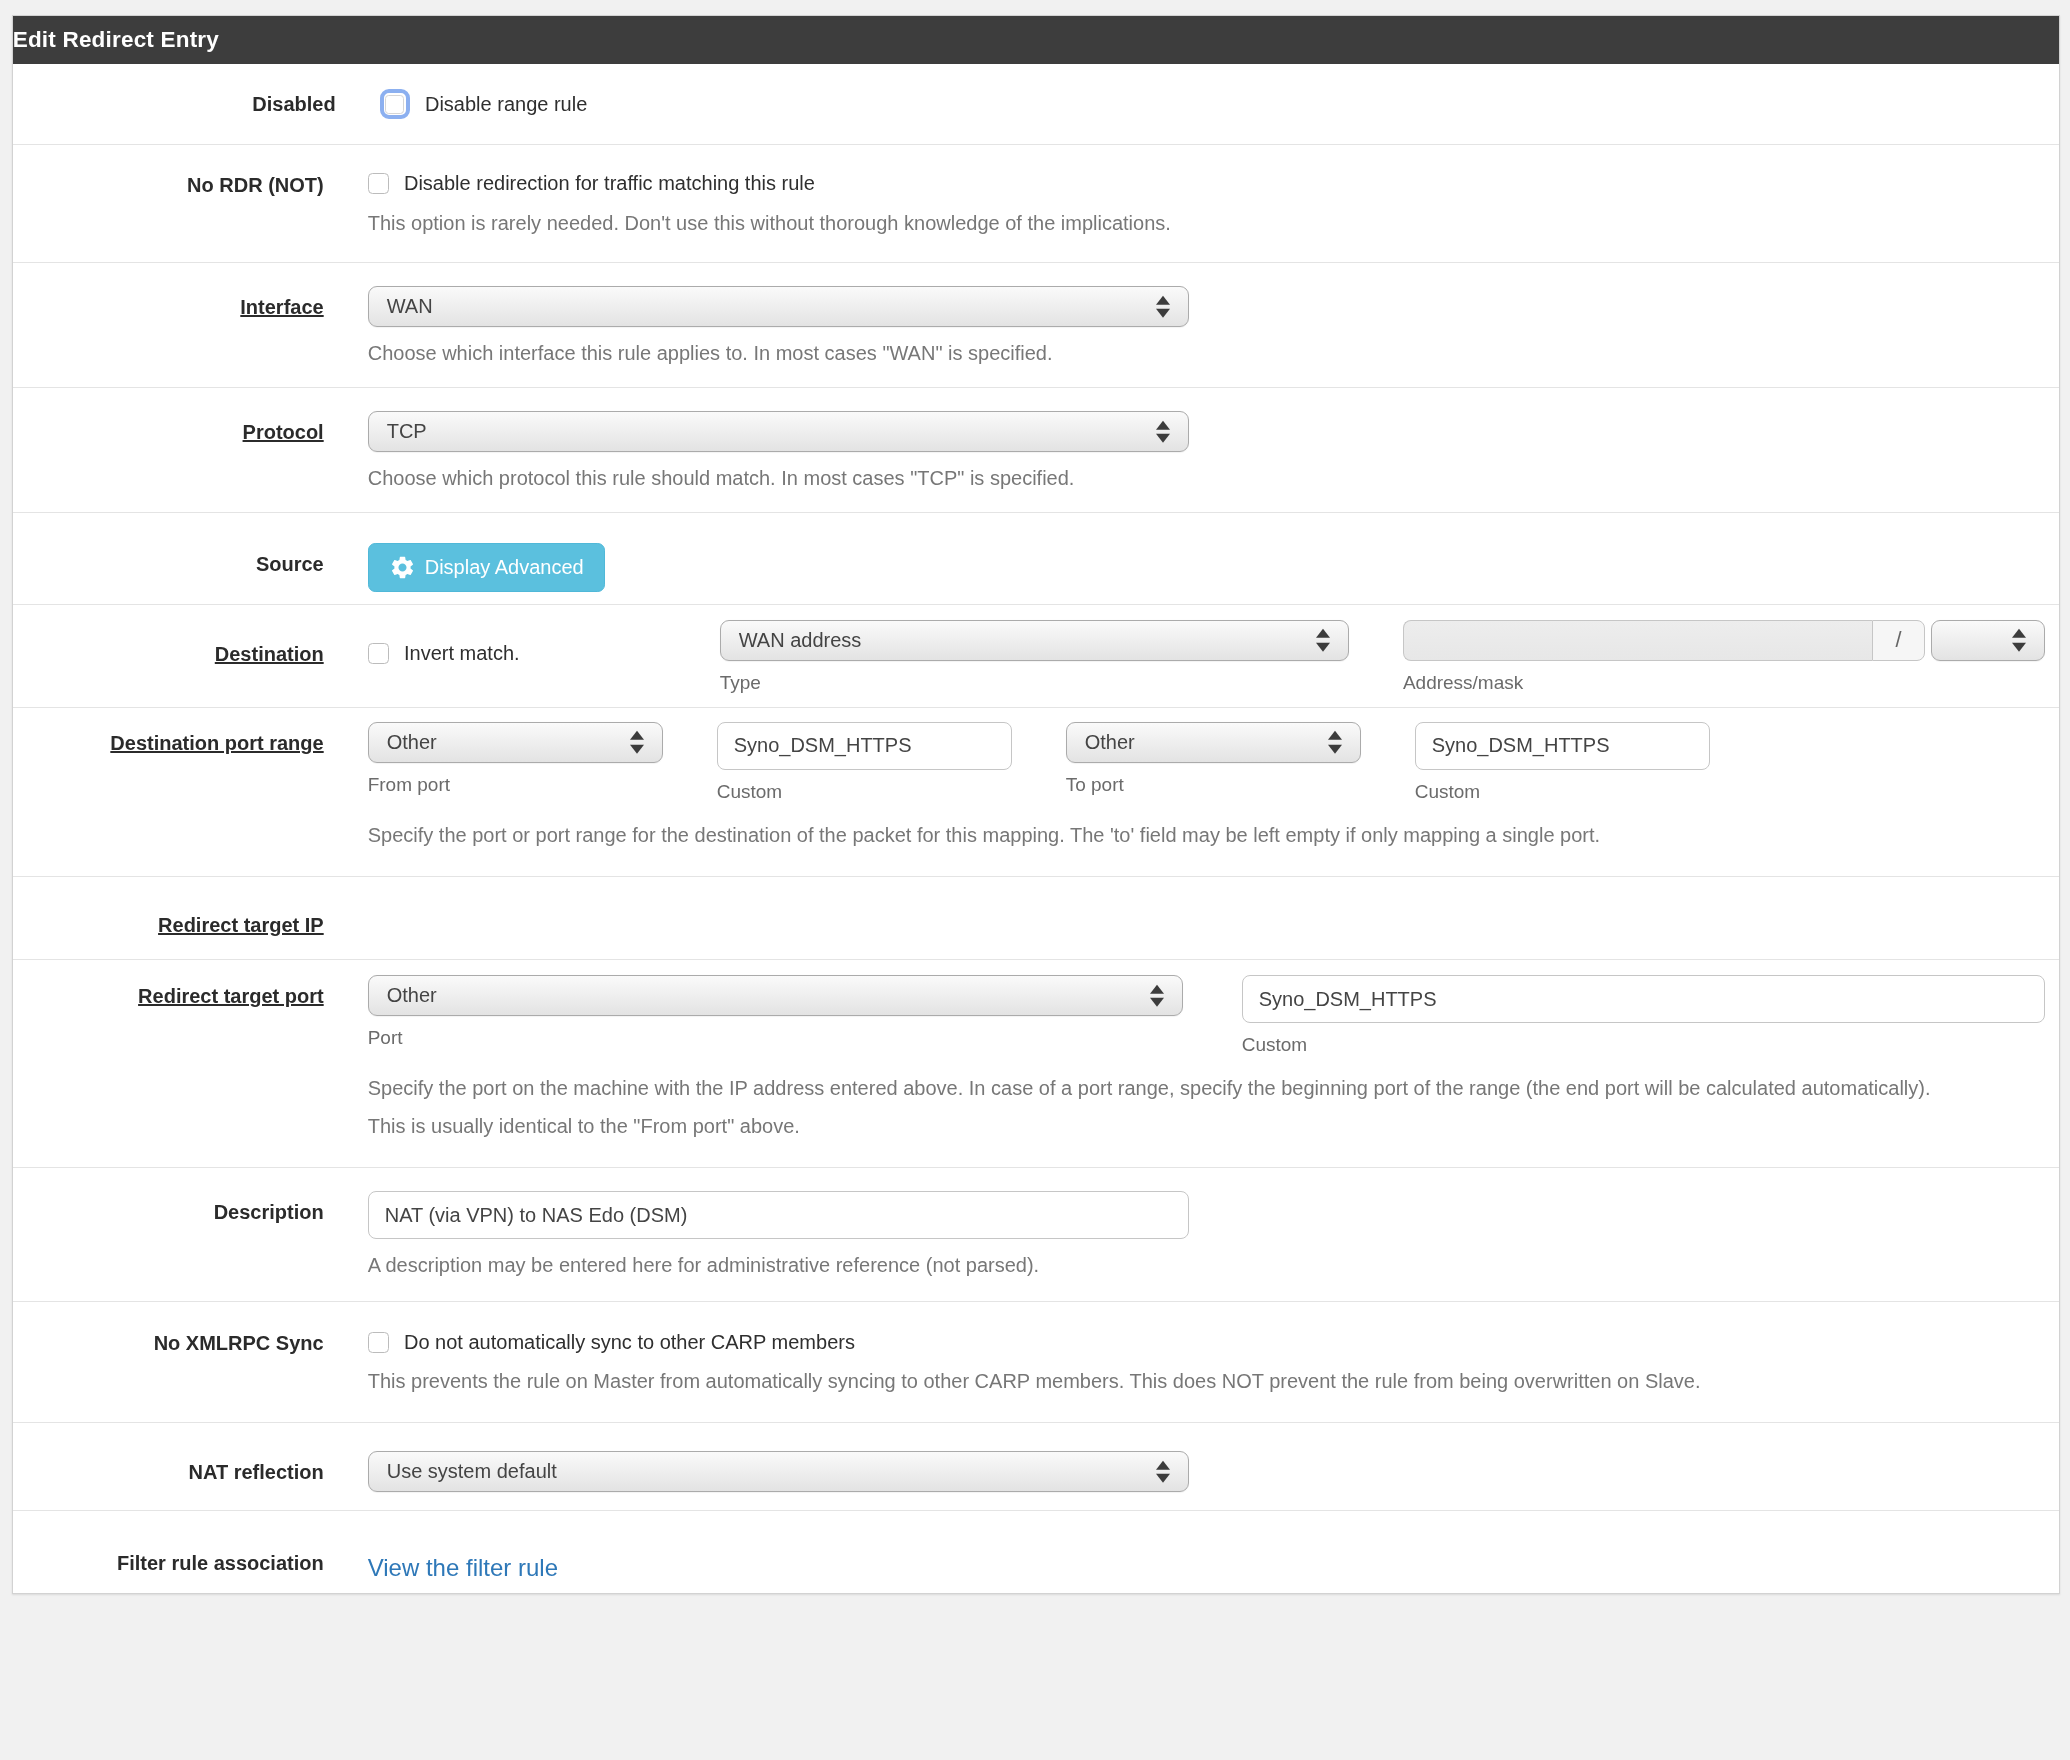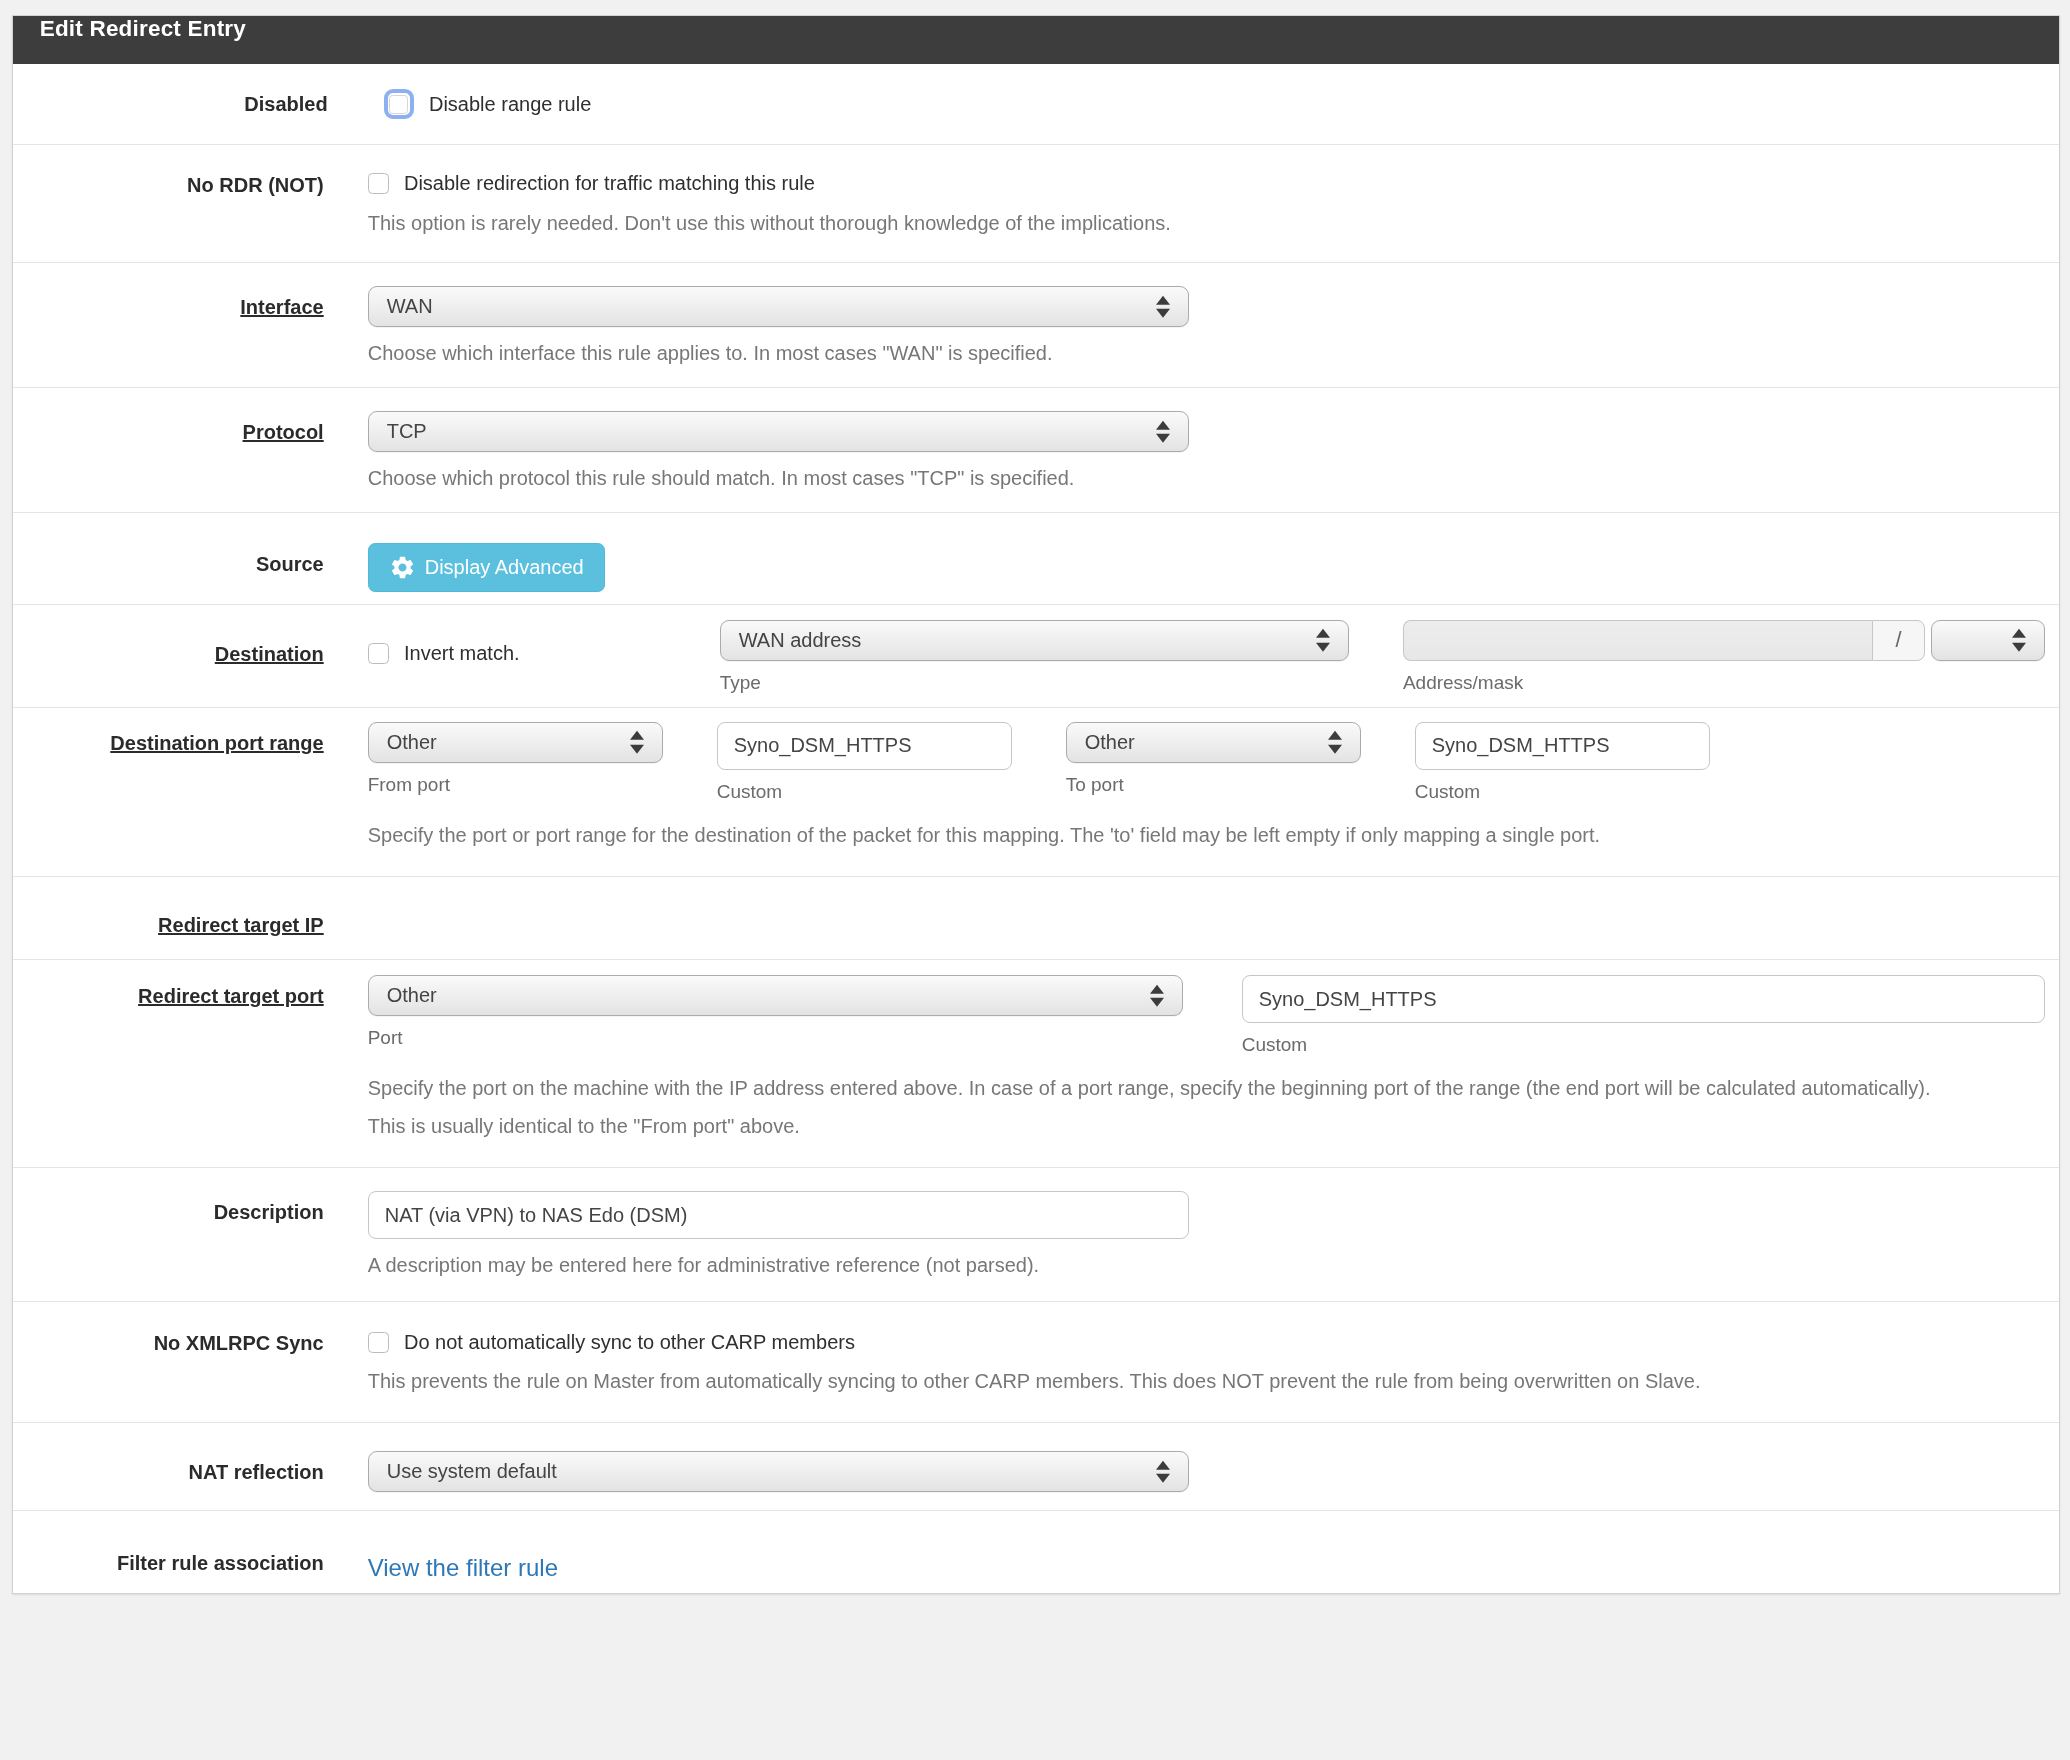--- a/index.html
+++ b/index.html
@@ -12,37 +12,36 @@
   }
   .panel{
     position:absolute;left:11.7px;top:15.3px;width:2048px;
     background:#ffffff;
     border:0.9px solid #d2d2d2;
     box-shadow:0 0.9px 1.8px rgba(0,0,0,.1);
     box-sizing:border-box;
   }
   .panel-header{
     height:48px;background:#3d3d3d;
-    display:flex;align-items:flex-start;
-    padding-left:27px;
+    display:flex;align-items:center;
   }
   .panel-title{color:#ffffff;font-size:22.5px;font-weight:bold;letter-spacing:0.2px;}
 
   .frow{display:flex;box-sizing:border-box;}
   .frow + .frow{border-top:0.9px solid #e4e4e4;}
   .flabel{
     flex:none;width:355px;box-sizing:border-box;
     text-align:right;padding-right:44px;
     font-weight:bold;font-size:20px;color:#2b2b2b;line-height:27px;
   }
   .flabel.u{text-decoration:underline;}
   .fcontent{flex:1;min-width:0;padding-right:13.5px;box-sizing:border-box;}
 
   
-  .r1{padding:25px 4px;gap:12px;}
+  .r1{padding:25px 12px;}
   .r2{padding:25px 0;}
   .r3,.r4{padding:23.4px 0 20px 0;}
   .r5{padding:30px 0 11.7px 0;}
   .r6{padding:15.3px 0 12.6px 0;}
   .r7{padding:13.5px 0 27px 0;}
   .r8{padding:27px 0 20px 0;}
   .r9{padding:15.3px 0 27px 0;}
   .r10{padding:23.4px 0 21.6px 0;}
   .r11{padding:27px 0;}
   .r12{padding:28px 0 18px 0;}

